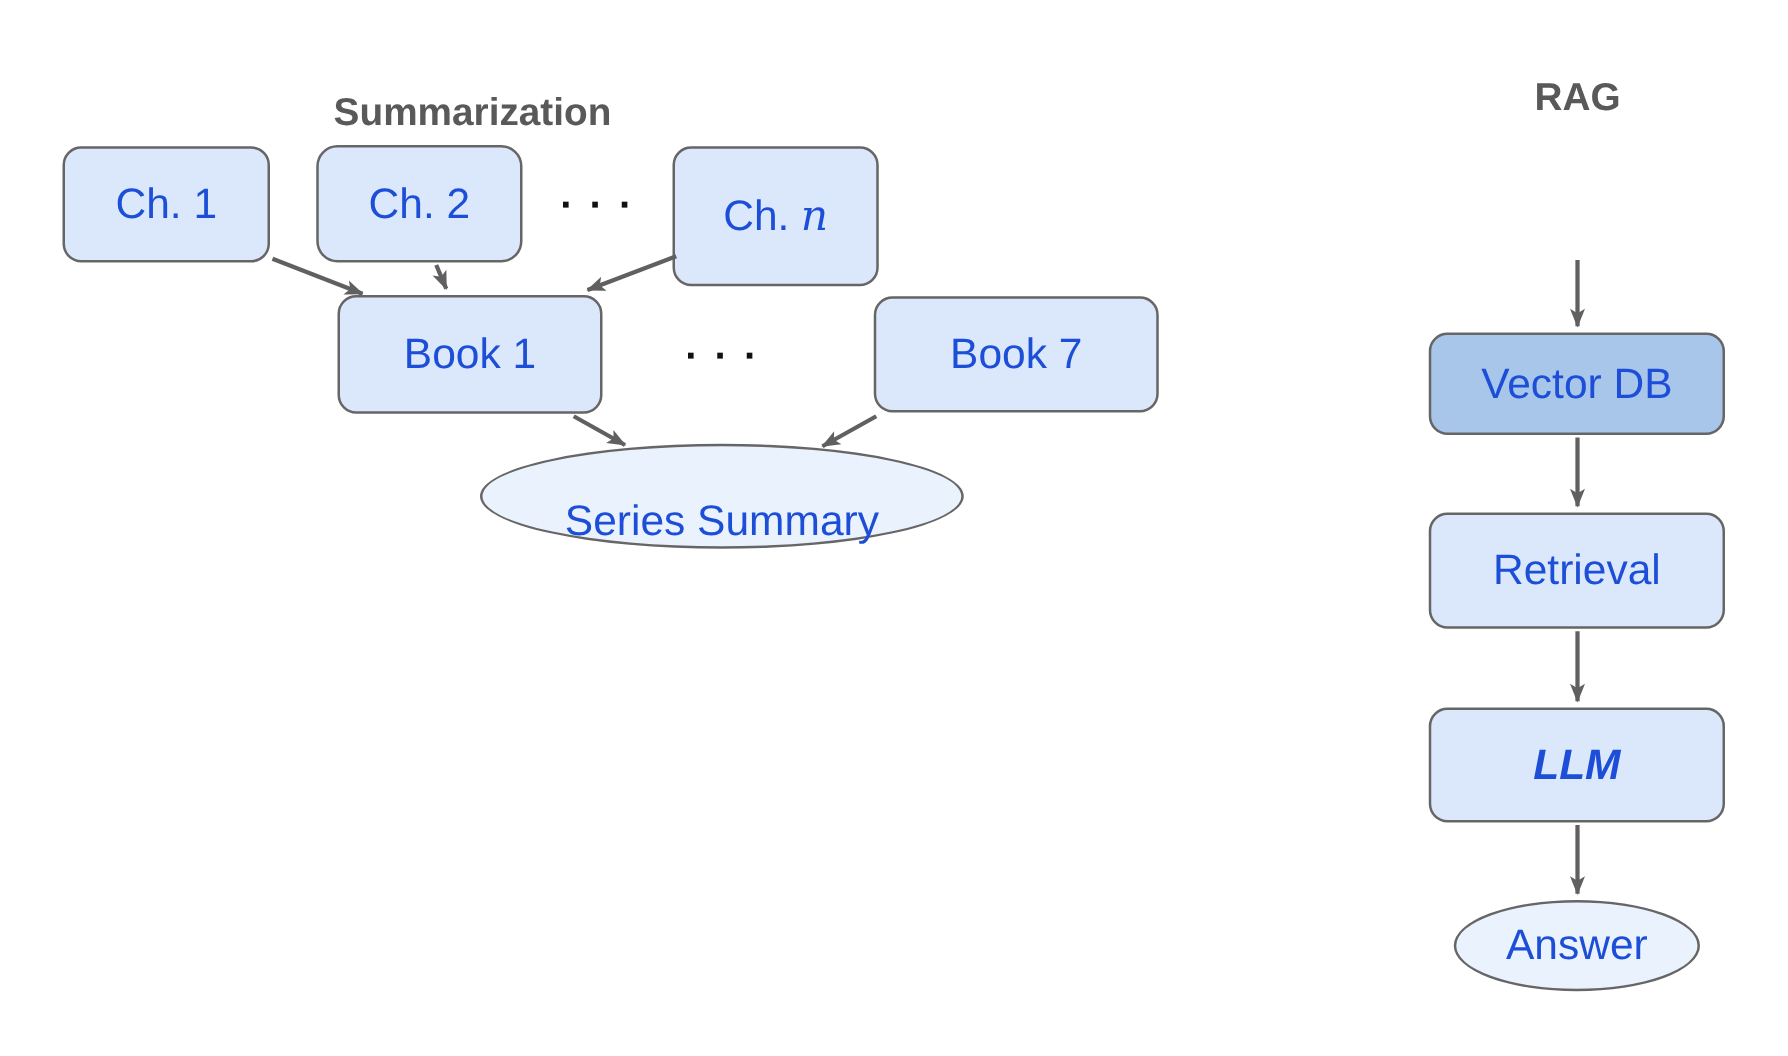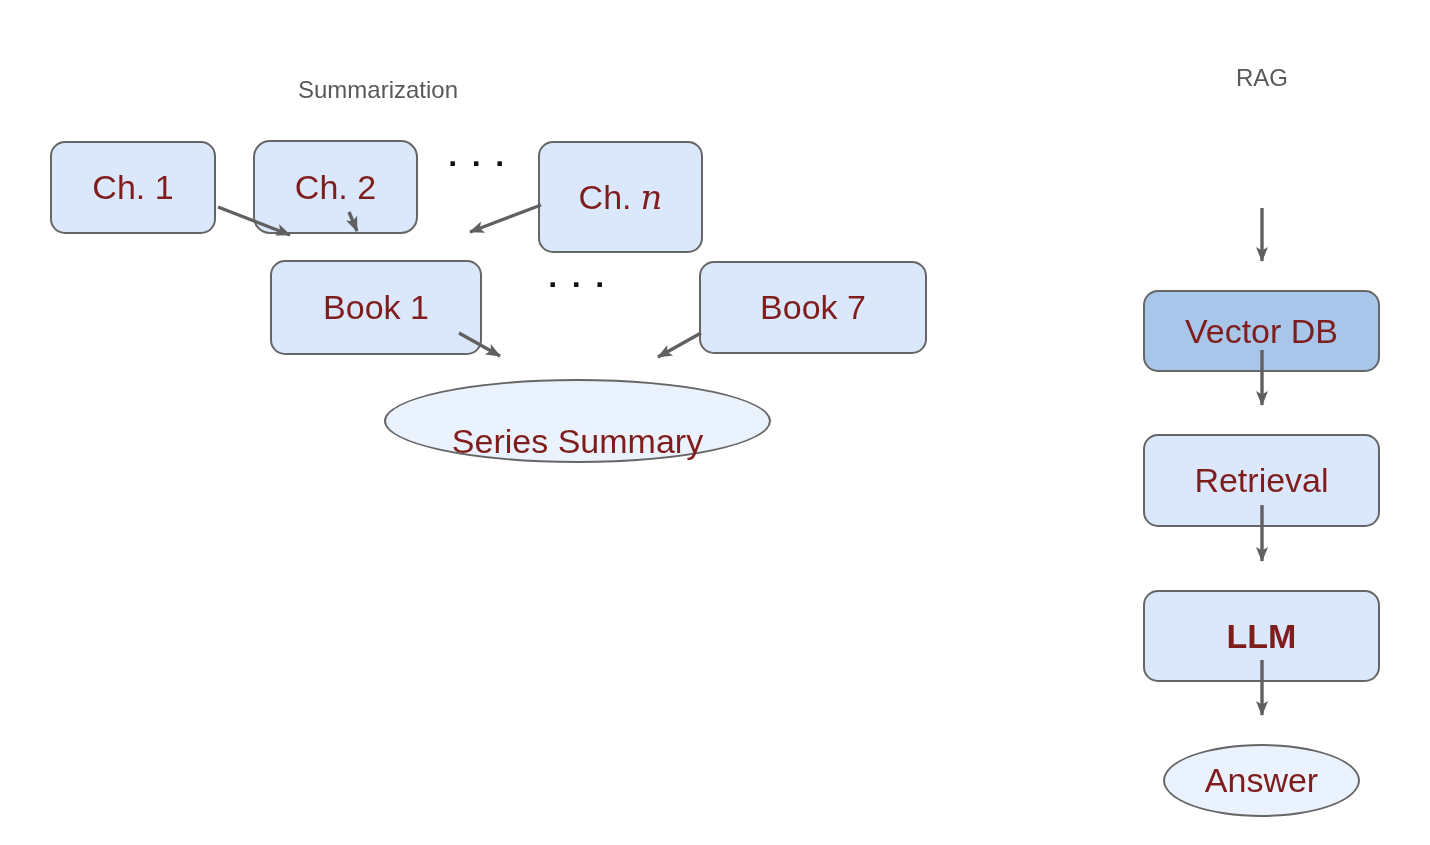--- a/index.html
+++ b/index.html
@@ -6,42 +6,41 @@
   #canvas {
     position: relative;
     width: 1430px;
     height: 845px;
     background: #ffffff;
     font-family: "Liberation Sans", sans-serif;
     overflow: hidden;
   }
   .diagram-title {
     position: absolute;
-    font-size: 24px;
-    font-weight: normal;
+    font-size: 31px;
+    font-weight: bold;
     color: #595959;
     text-align: center;
     line-height: 36px;
   }
   .node {
     position: absolute;
     box-sizing: border-box;
     display: flex;
     align-items: center;
     justify-content: center;
     font-size: 34px;
-    color: #7f1d1d;
+    color: #1d4ed8;
     background: #dbe8fb;
     border: 2px solid #666666;
-    margin-top: 24px;
   }
   .rect-node { border-radius: 15px; }
   .ellipse-node { border-radius: 50%; background: #eaf2fd; }
   .highlight-node { background: #a8c6ea; }
-  .bold-label { font-weight: bold; }
+  .bold-label { font-weight: bold; font-style: italic; }
   .dots {
     position: absolute;
     display: flex;
     align-items: center;
     justify-content: center;
     font-size: 32px;
     font-weight: bold;
     color: #111111;
     letter-spacing: 2px;
   }

